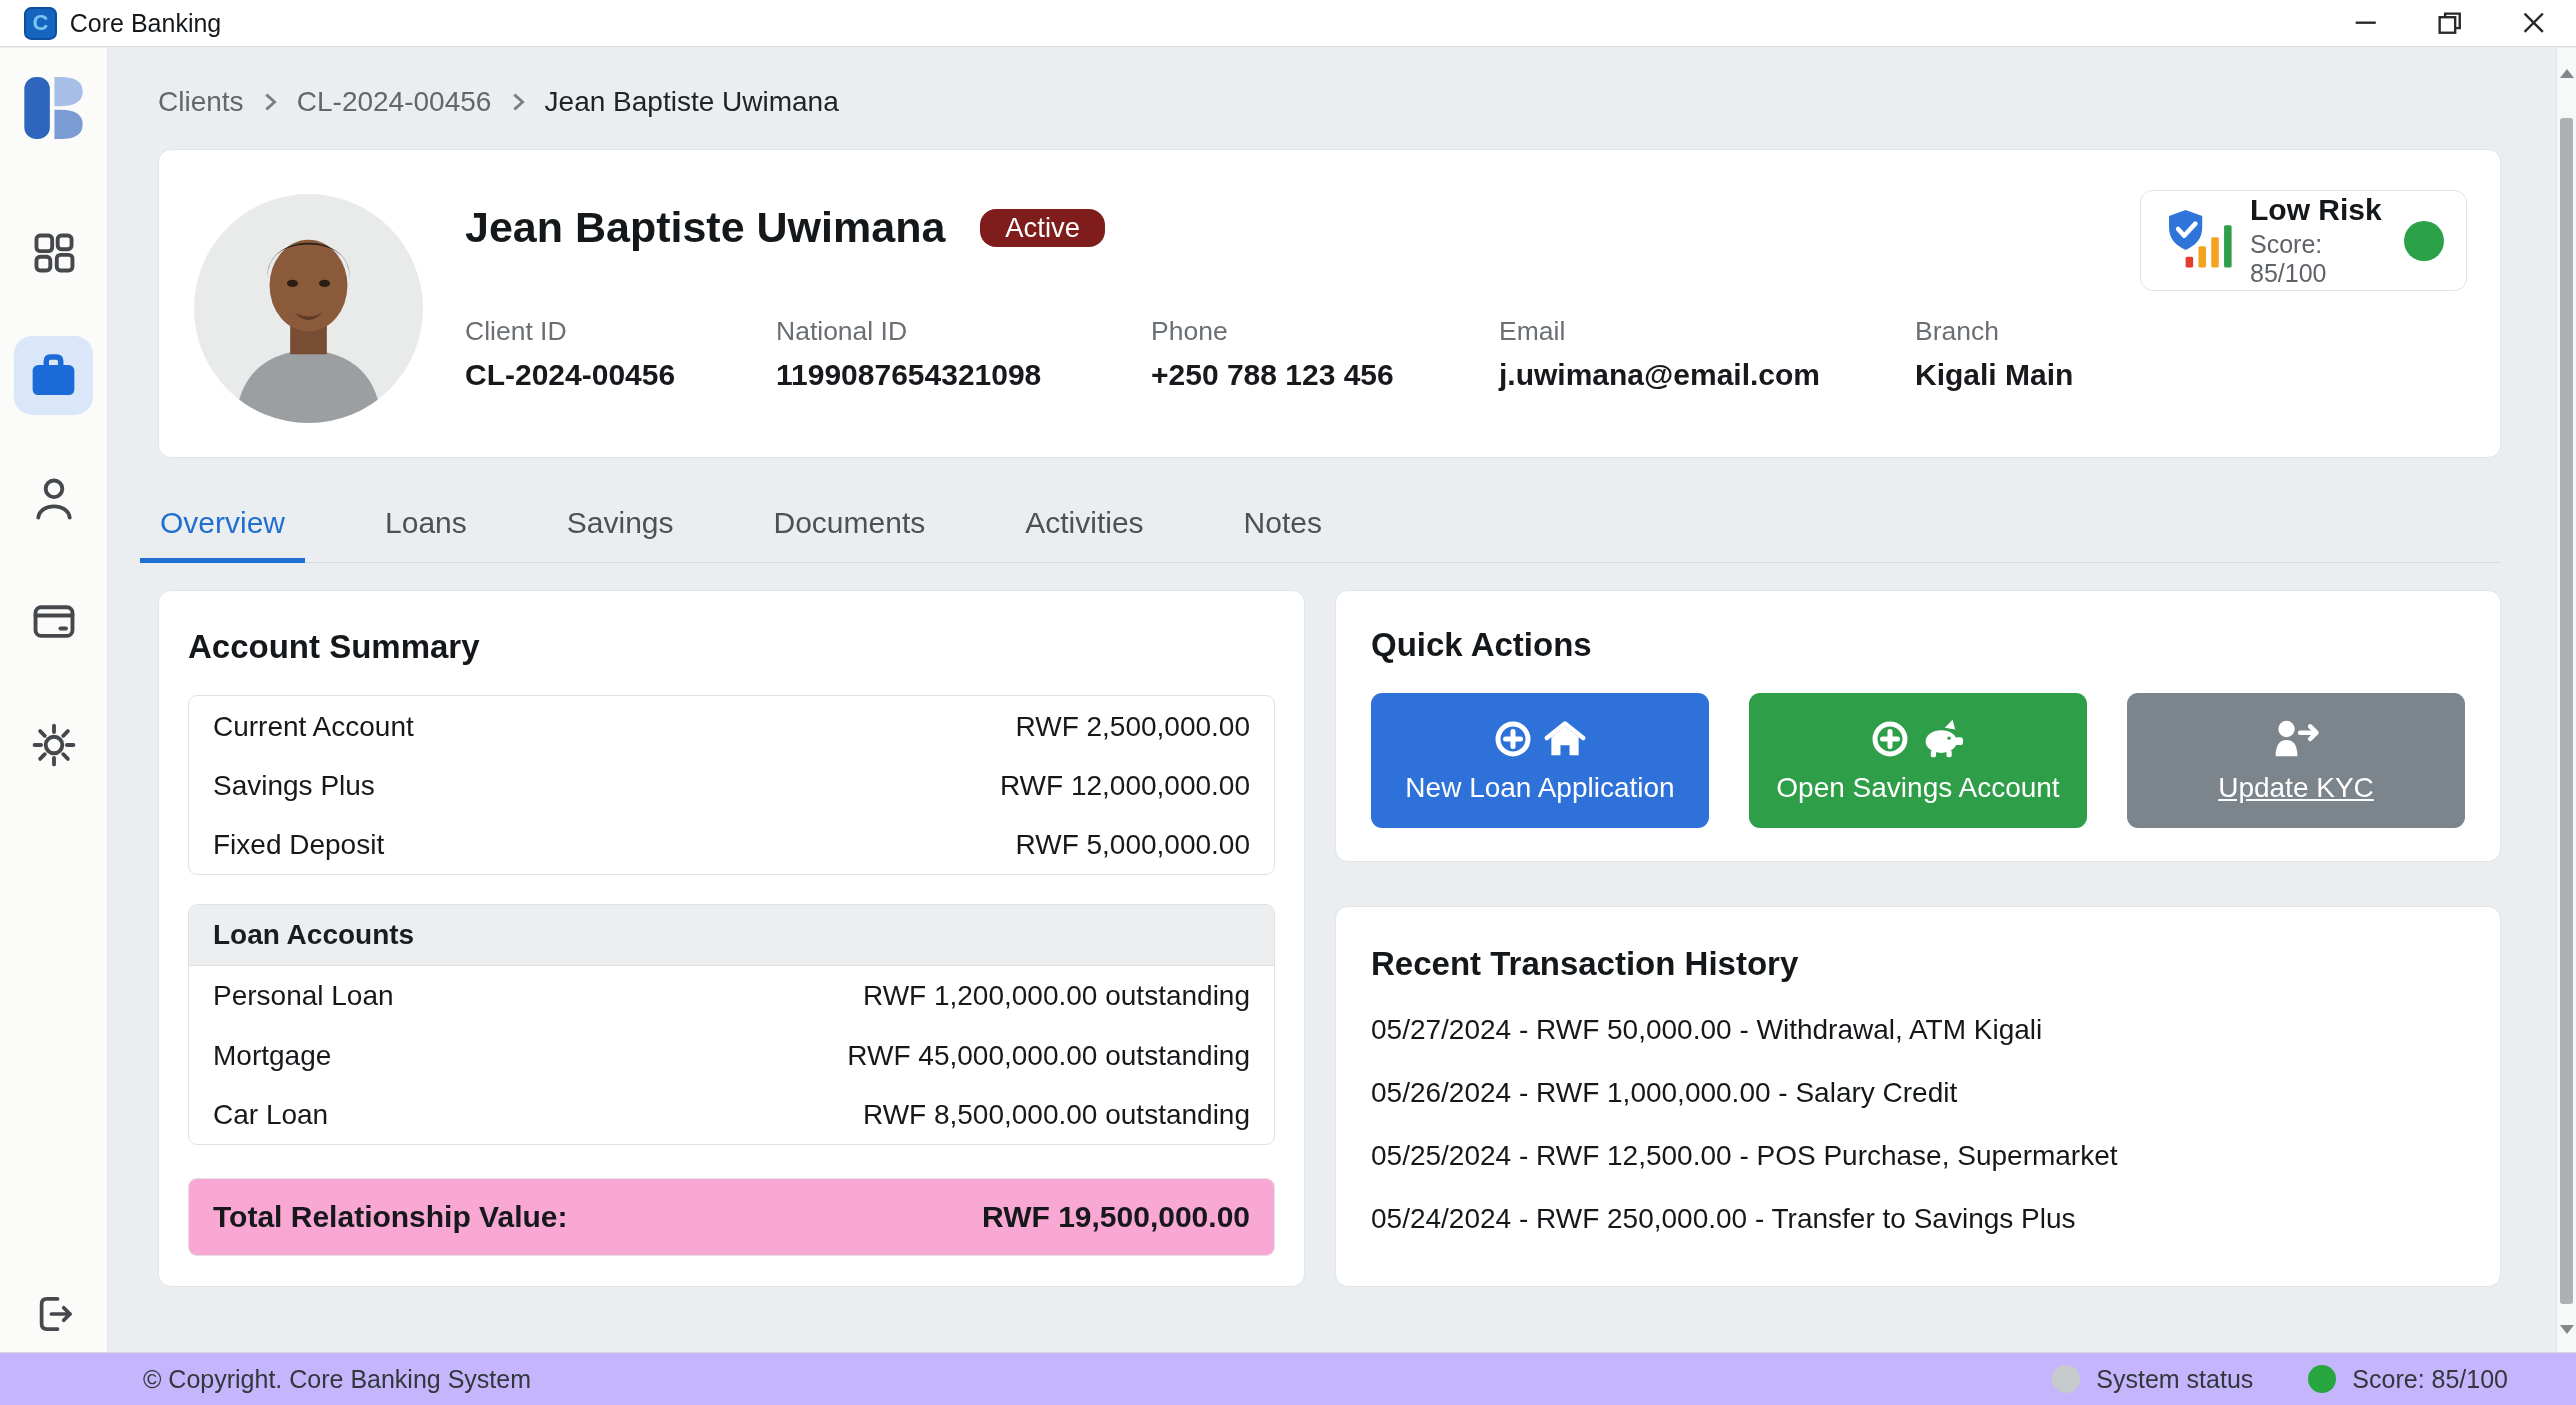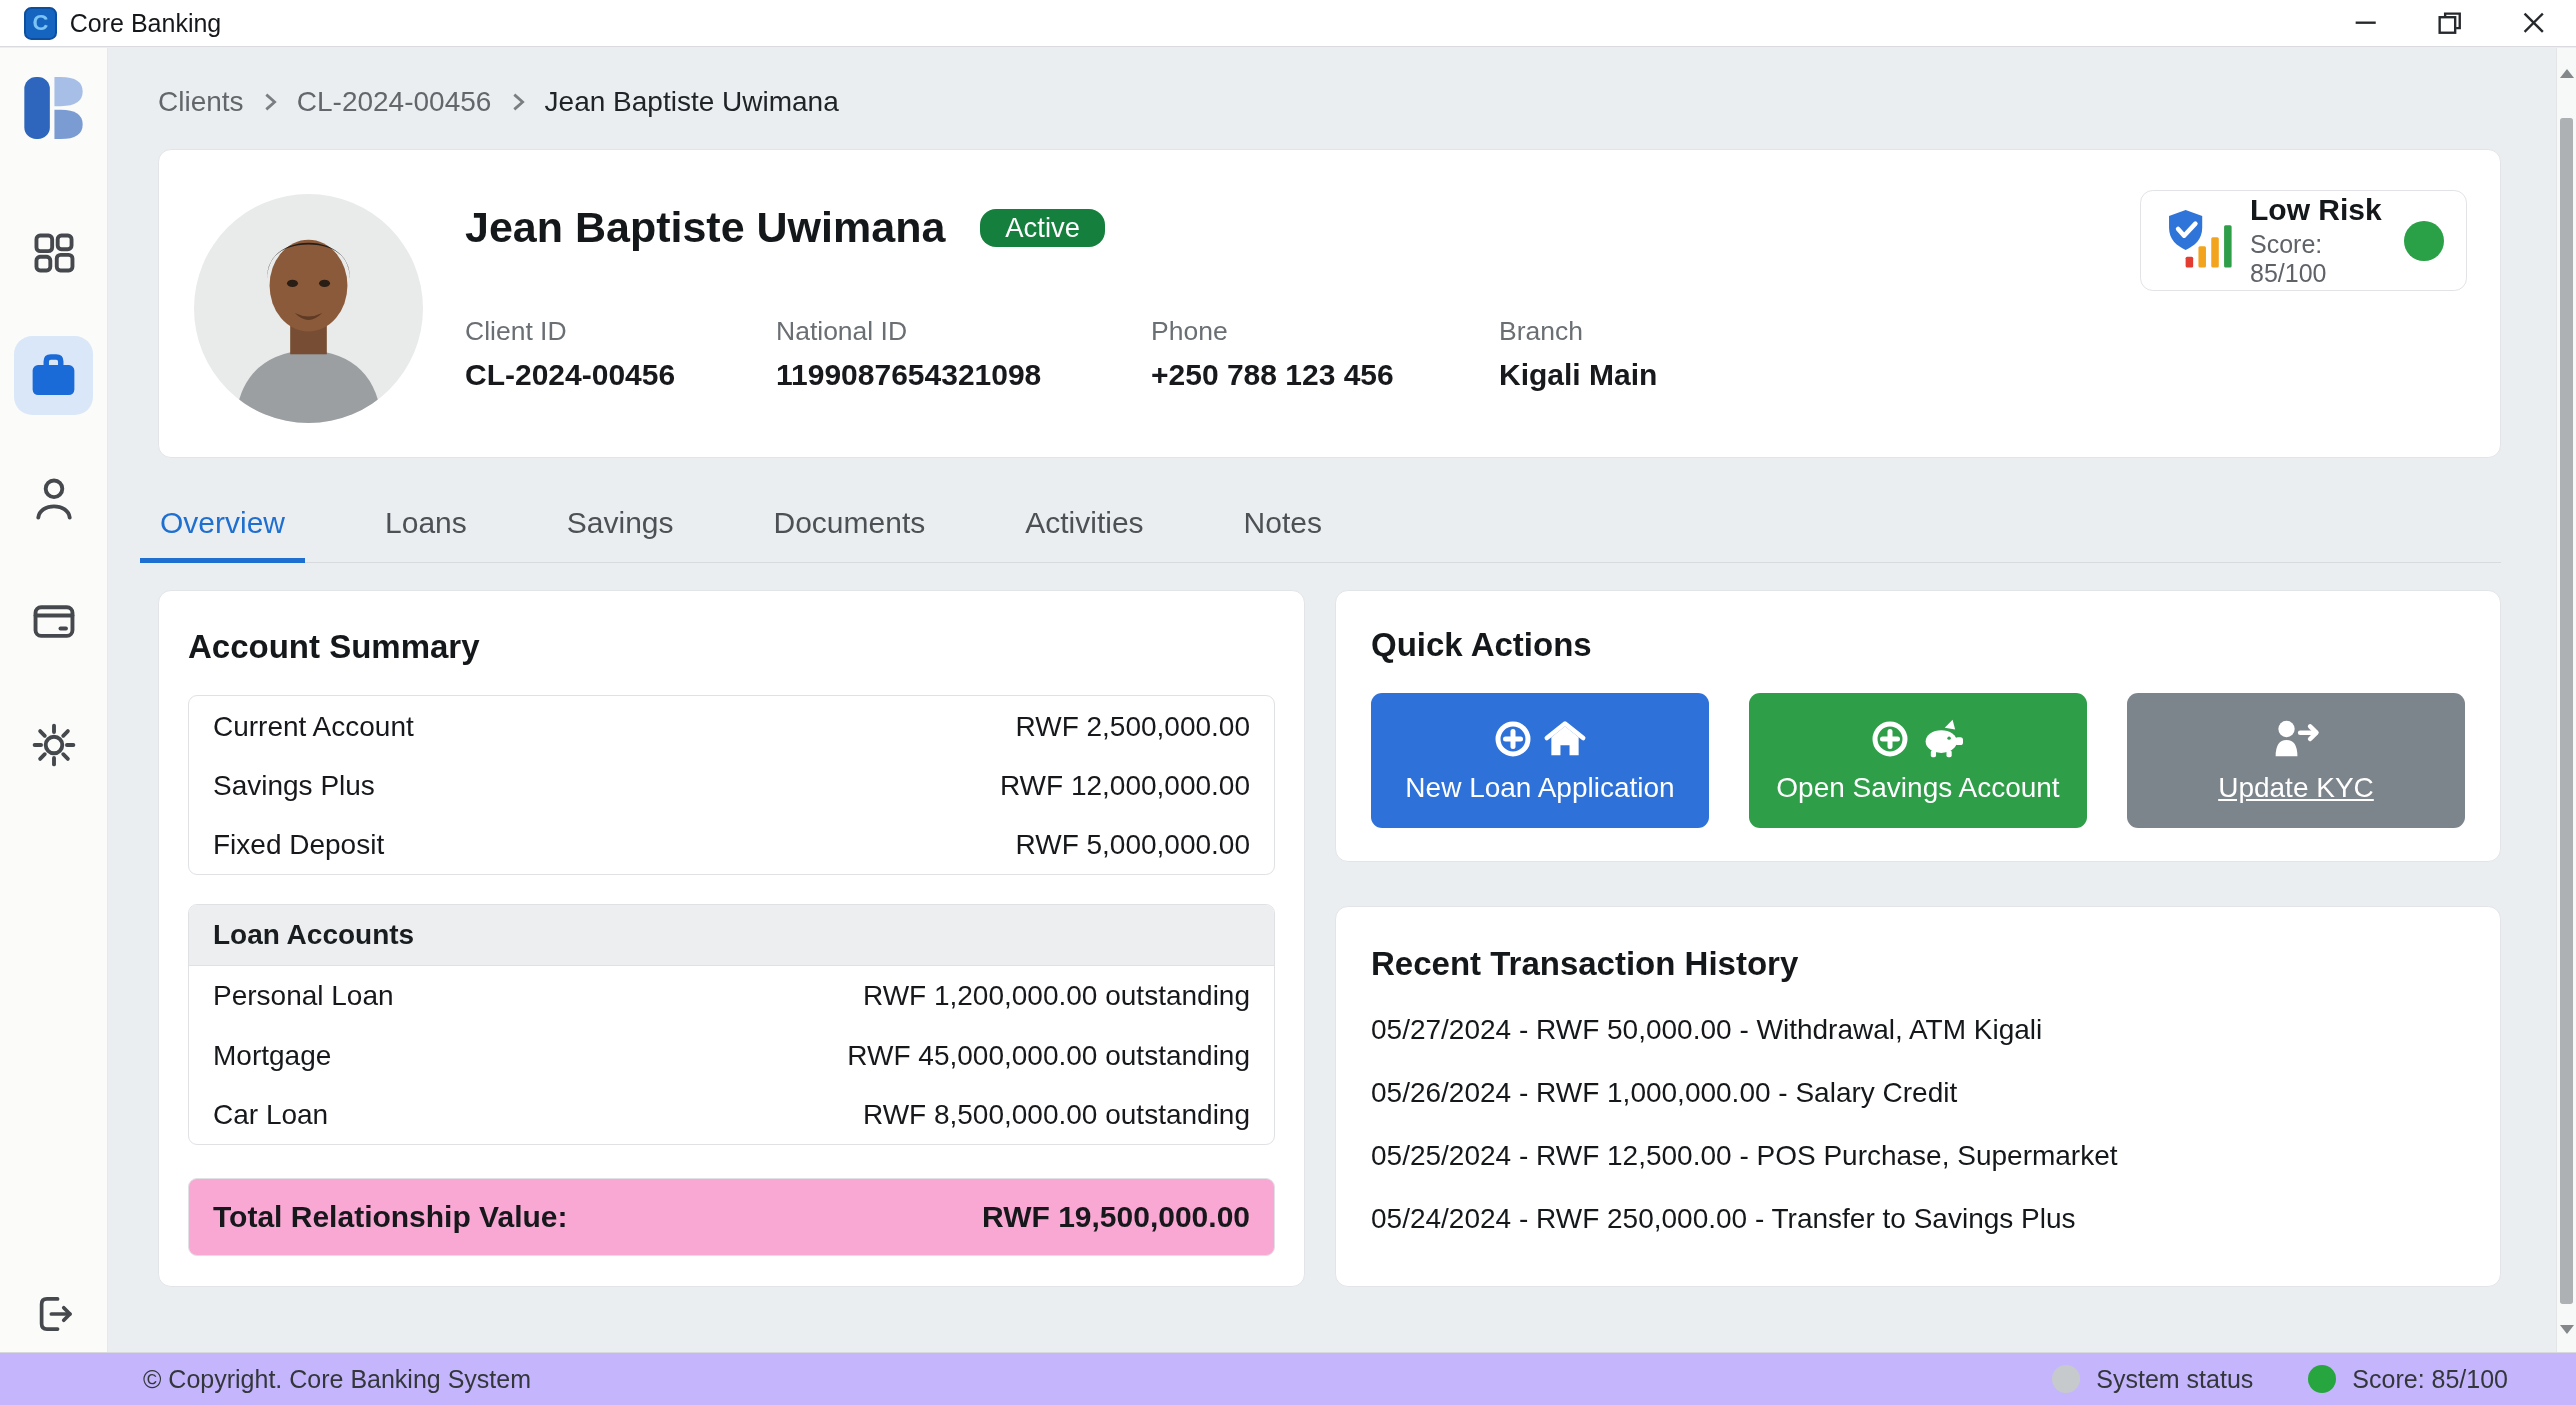--- a/index.html
+++ b/index.html
@@ -35,21 +35,21 @@
   .crumb { cursor: pointer; }
   .crumb.current { color: #202428; font-weight: 500; }
   .chev { display: flex; align-items: center; }
 
   
   .header-card { margin: 31px 55px 0 49px; height: 309px; background: #fff; border: 0.9px solid #e2e4e7;
     border-radius: 12.8px; position: relative; }
   .avatar { position: absolute; left: 35px; top: 44px; }
   .name-row { position: absolute; left: 306px; top: 53px; display: flex; align-items: center; gap: 35px; }
   .client-name { font-size: 43px; font-weight: bold; color: #15181b; }
-  .status-badge { background: #15803d; color: #fff; font-size: 27.4px; padding: 3px 25px; border-radius: 16px; }
+  .status-badge { background: #7f1d1d; color: #fff; font-size: 27.4px; padding: 3px 25px; border-radius: 16px; }
   .fields { position: absolute; left: 306px; top: 166px; display: flex; }
   .field:nth-child(1) { width: 311px; } .field:nth-child(2) { width: 375px; }
   .field:nth-child(3) { width: 348px; } .field:nth-child(4) { width: 416px; }
   .field .lbl { font-size: 26.5px; color: #6a6f74; }
   .field .val { font-size: 30px; font-weight: bold; color: #17191c; margin-top: 11px; }
   .risk-chip { position: absolute; right: 33px; top: 40px; width: 327px; height: 101px;
     border: 0.9px solid #e1e3e6; border-radius: 12.8px; background: #fff; display: flex; align-items: center; padding: 0 22px; }
   .risk-text { margin-left: 14.6px; }
   .risk-level { font-size: 30px; font-weight: bold; color: #15181b; }
   .risk-score { font-size: 25px; color: #5f6368; margin-top: 2.7px; }
@@ -243,20 +243,24 @@
         </div>
         <div class="field">
           <div class="lbl">National ID</div>
           <div class="val">1199087654321098</div>
         </div>
         <div class="field">
           <div class="lbl">Phone</div>
           <div class="val">+250 788 123 456</div>
         </div>
         <div class="field">
+          <div class="lbl">Email</div>
+          <div class="val">j.uwimana@email.com</div>
+        </div>
+        <div class="field">
           <div class="lbl">Branch</div>
           <div class="val">Kigali Main</div>
         </div>
       </div>
       <div class="risk-chip">
         <svg width="73" height="66" viewBox="0 0 96 86">
           <rect x="30" y="64" width="10" height="14" rx="2" fill="#e23d30"></rect>
           <rect x="47" y="50" width="10" height="28" rx="2" fill="#f3a41f"></rect>
           <rect x="64" y="38" width="10" height="40" rx="2" fill="#f3a41f"></rect>
           <rect x="81" y="22" width="10" height="56" rx="2" fill="#2f9e49"></rect>

